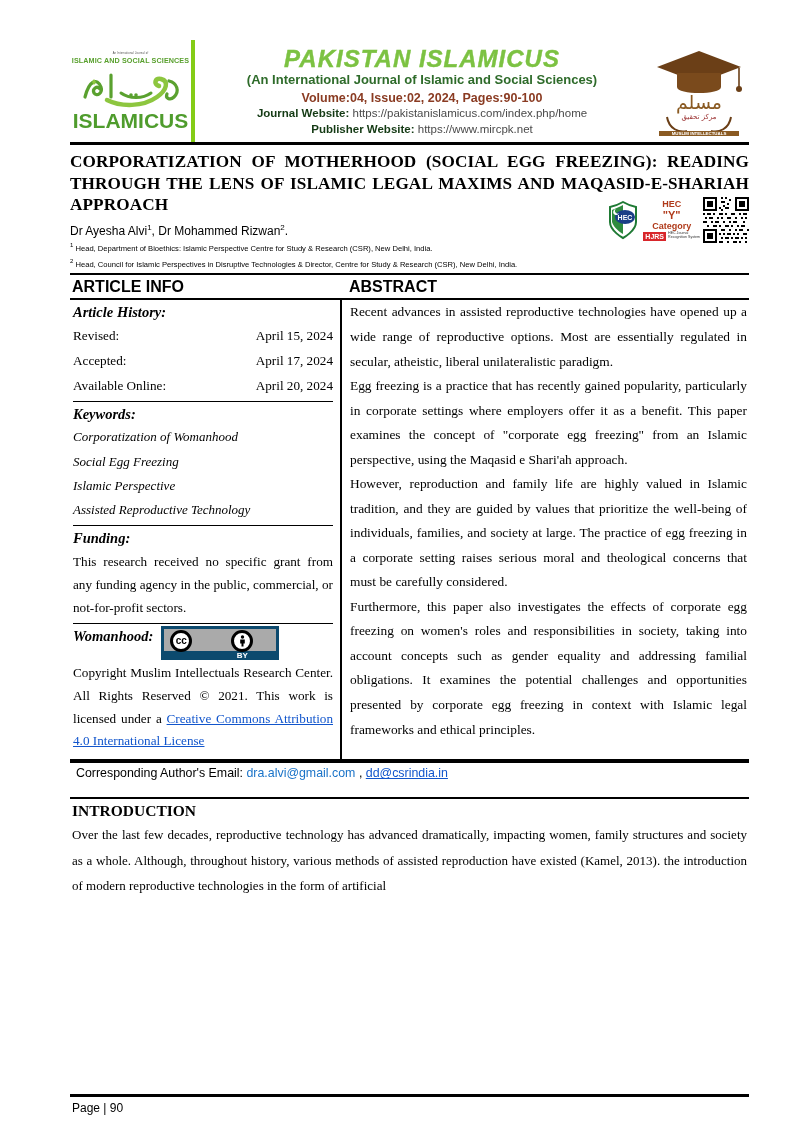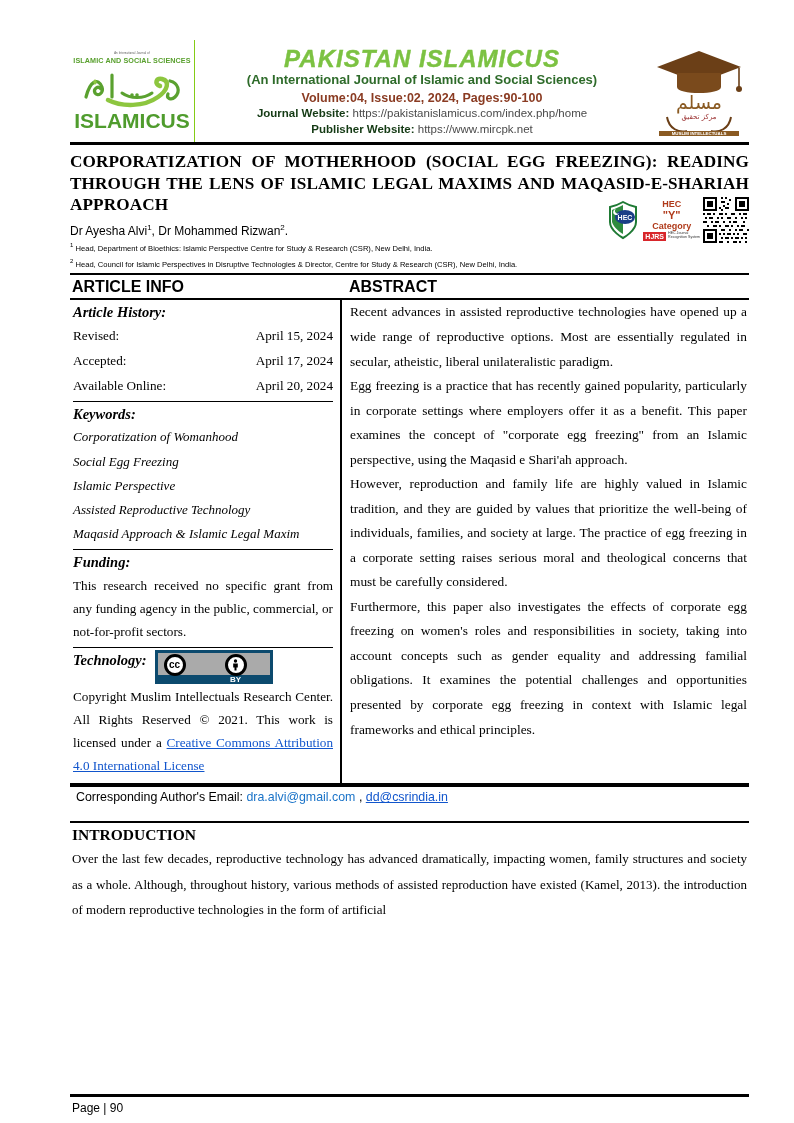--- a/index.html
+++ b/index.html
@@ -20,21 +20,21 @@
   
   .masthead {
     display: flex;
     align-items: stretch;
     border-bottom: 3px solid #000;
     height: 105px;
   }
   .logo-left {
     width: 125px;
     flex: 0 0 125px;
-    border-right: 1px solid #84cc16;
+    border-right: 4px solid #84cc16;
     display: flex; flex-direction: column;
     align-items: center; justify-content: center;
     padding-top: 2px;
   }
   .logo-left .tiny-top {
     font-family: "Liberation Sans", sans-serif;
     font-size: 2.6px; color: #4a4a4a; letter-spacing: .2px;
     line-height: 1.1; text-align: center;
   }
   .logo-left .isl-sub {
@@ -425,32 +425,31 @@
         </table>
 
       <div class="divider"></div>
 
       <div class="sub-it">Keywords:</div>
       <div class="kw">
         <div>Corporatization of Womanhood</div>
         <div>Social Egg Freezing</div>
         <div>Islamic Perspective</div>
         <div>Assisted Reproductive Technology</div>
-        <div>Maqasid Approach &amp; Islamic Legal Maxim</div>
       </div>
 
       <div class="divider"></div>
 
       <div class="sub-it">Funding:</div>
       <div class="fund-p">This research received no specific grant from any funding agency in the public, commercial, or not-for-profit sectors.</div>
 
       <div class="divider"></div>
 
       <div class="copy-head-row">
-        <div class="sub-it">Technology:</div>
+        <div class="sub-it">Womanhood:</div>
         <div class="cc-badge">
           <div class="strip"></div>
           <div class="circ c1">cc</div>
           <div class="circ c2">
             <svg width="13" height="13" viewBox="0 0 13 13">
               <circle cx="6.5" cy="3" r="1.7" fill="#000"></circle>
               <path d="M4.2 5.4 h4.6 v4 h-1.3 v3.2 h-2 v-3.2 h-1.3 z" fill="#000"></path>
             </svg>
           </div>
           <div class="by">BY</div>

